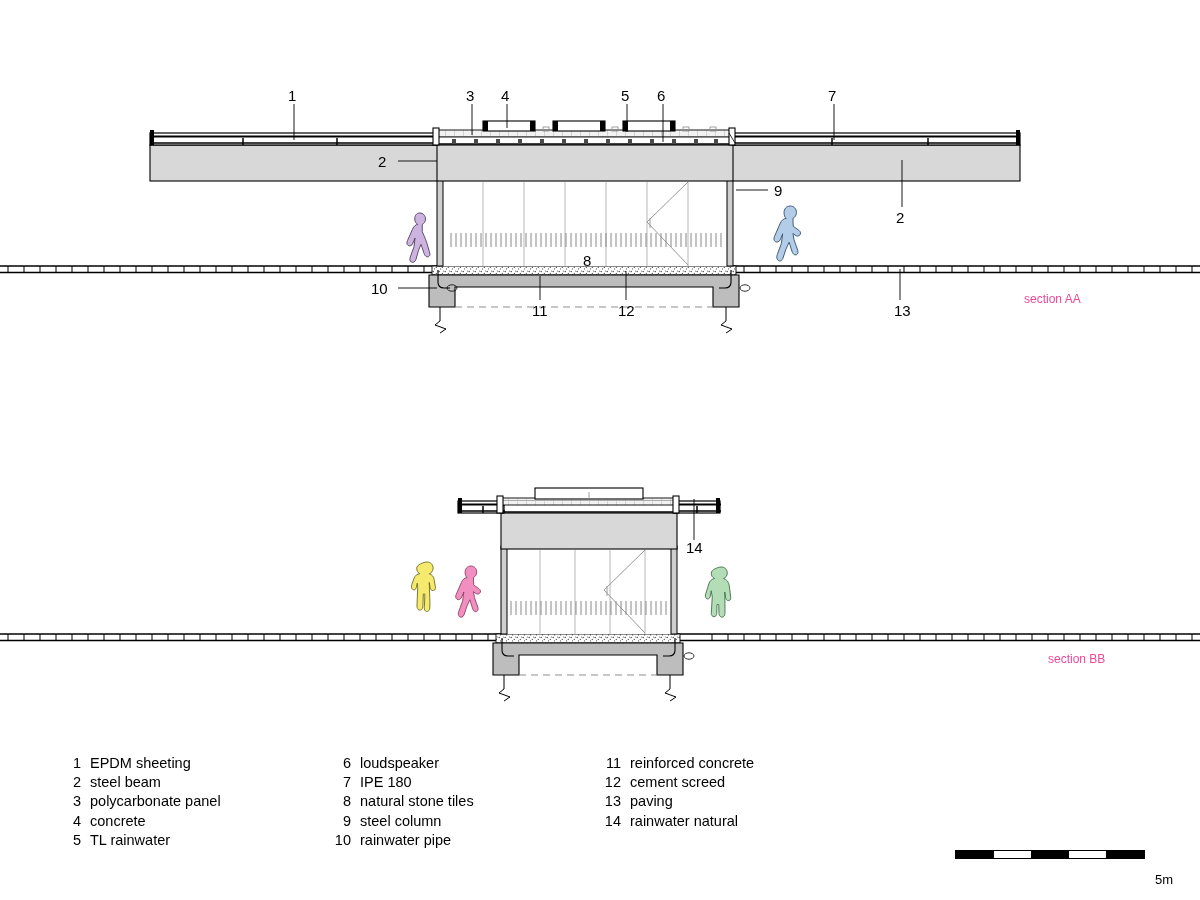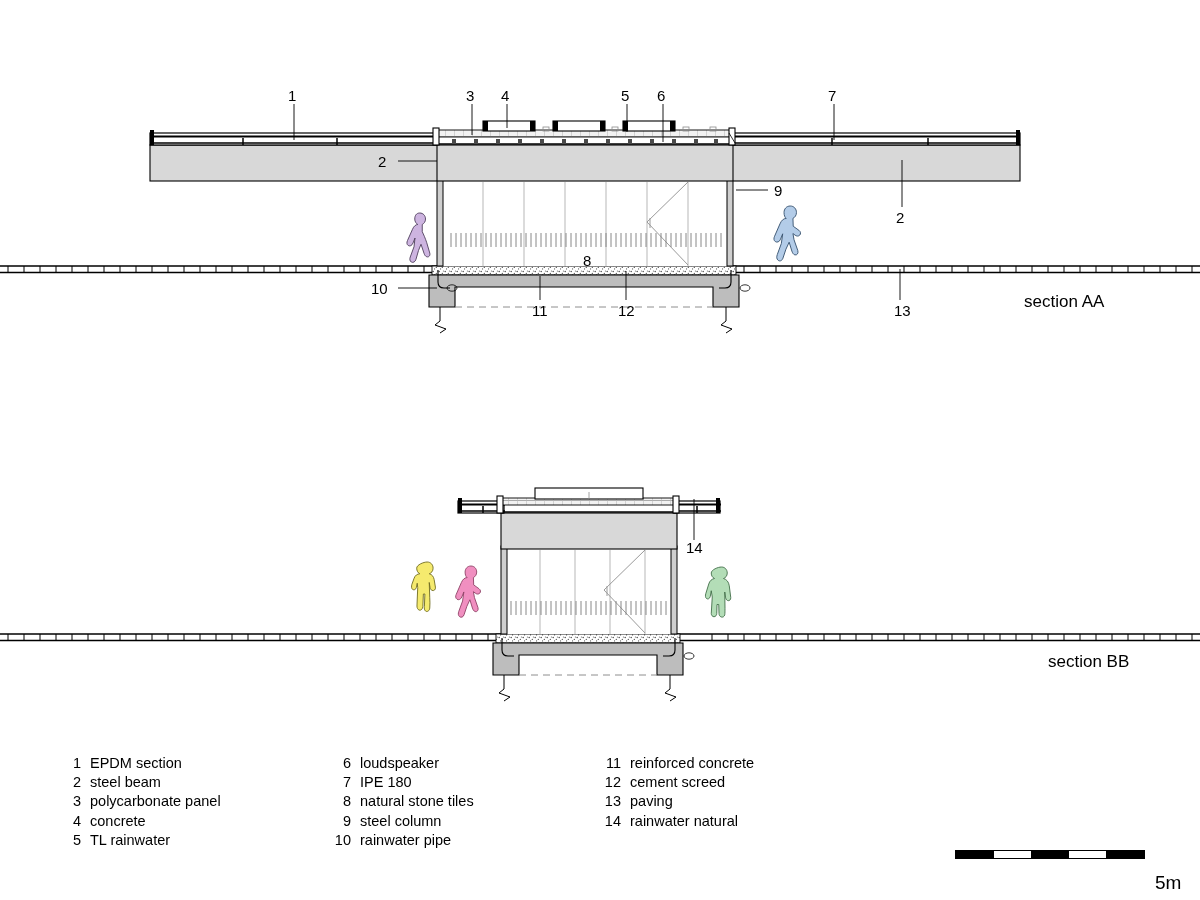--- a/index.html
+++ b/index.html
@@ -9,34 +9,34 @@
     color:#000;
   }
   #sheet{position:absolute;inset:0;}
   svg{display:block;}
   .callout{
     position:absolute;font-size:15px;line-height:1;color:#000;
     font-family:"Liberation Sans", sans-serif;
     white-space:nowrap;
   }
   .sec-label{
-    position:absolute;font-size:17px;color:#000000;
+    position:absolute;font-size:12px;color:#ec4899;
     font-family:"Liberation Sans", sans-serif;white-space:nowrap;
   }
   .legend{position:absolute;left:0;top:755px;width:1200px;height:110px;}
   .legend-col{position:absolute;top:0;}
   .legend-row{display:flex;align-items:baseline;height:19.2px;font-size:14.5px;}
   .legend-num{width:26px;text-align:right;padding-right:9px;flex:0 0 auto;}
   .legend-txt{flex:1 1 auto;}
   .scale-wrap{position:absolute;left:955px;top:850px;width:200px;}
   .scale-bar{display:flex;width:190px;height:9px;border:1px solid #000;box-sizing:border-box;}
   .scale-seg{flex:1 1 0;}
   .scale-seg.on{background:#000;}
   .scale-seg.off{background:#fff;}
-  .scale-label{position:absolute;left:1155px;top:872px;font-size:19px;text-align:right;}
+  .scale-label{position:absolute;left:1155px;top:872px;font-size:13px;text-align:right;}
 </style>
 </head>
 <body>
 
 <div id="sheet">
 
   <svg id="svg-aa" width="1200" height="340" style="position:absolute;left:0;top:0;">
 
     <defs>
       <pattern id="screedDots" width="6" height="6" patternUnits="userSpaceOnUse">
@@ -470,21 +470,21 @@
   <div class="callout" style="left:686px;top:540px;">14</div>
 
   <div class="sec-label" style="left:1024px;top:292px;">section AA</div>
   <div class="sec-label" style="left:1048px;top:652px;text-align:center;">section BB</div>
 
   <div class="legend">
 
     <div class="legend-col" style="left:55px;">
       <div class="legend-row">
         <span class="legend-num">1</span>
-        <span class="legend-txt">EPDM section</span>
+        <span class="legend-txt">EPDM sheeting</span>
       </div>
       <div class="legend-row">
         <span class="legend-num">2</span>
         <span class="legend-txt">steel beam</span>
       </div>
       <div class="legend-row">
         <span class="legend-num">3</span>
         <span class="legend-txt">polycarbonate panel</span>
       </div>
       <div class="legend-row">

